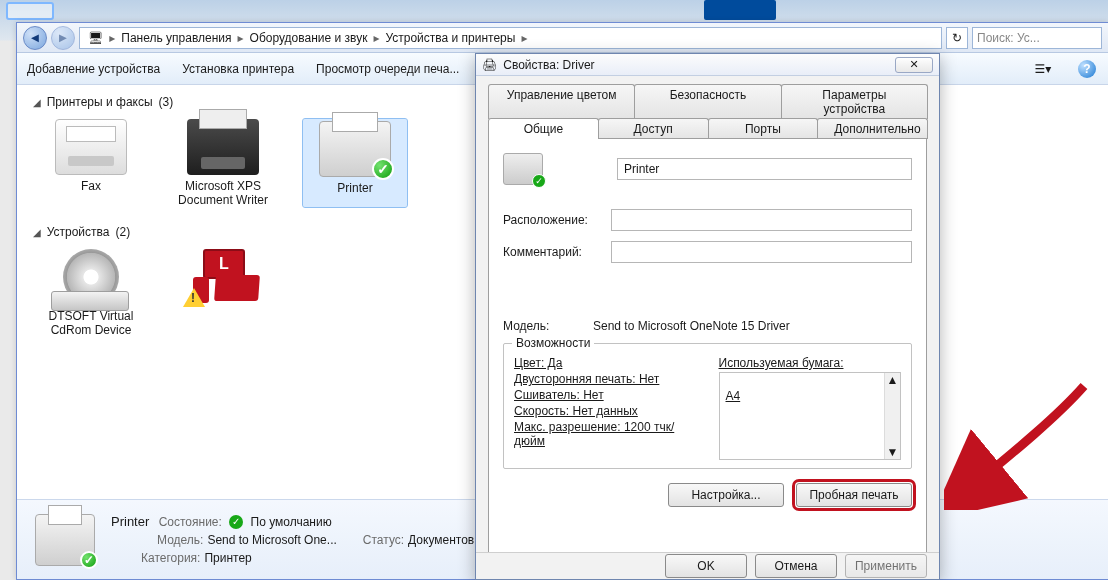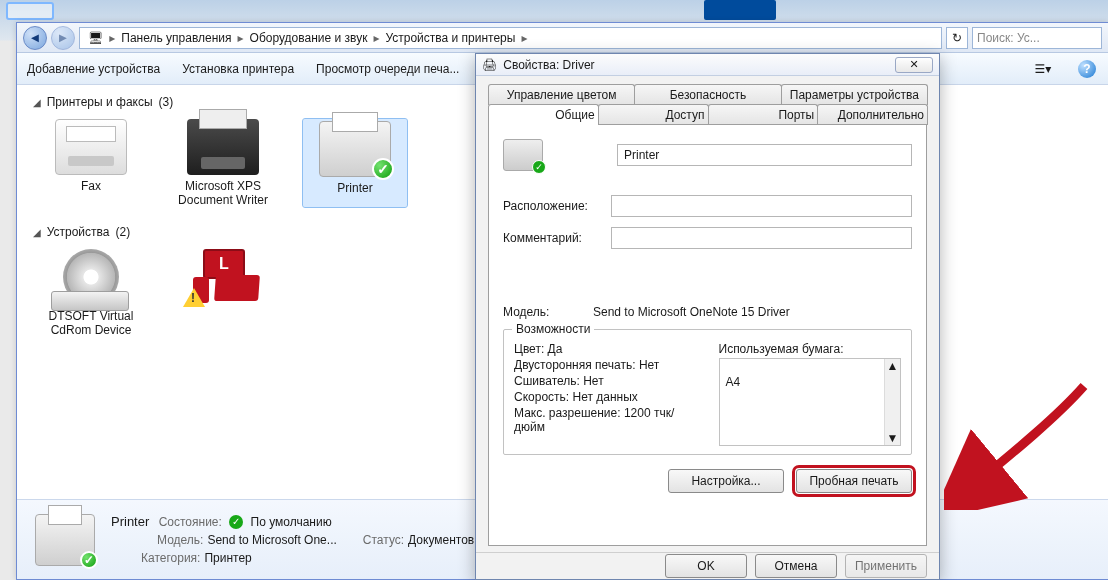--- a/index.html
+++ b/index.html
@@ -83,34 +83,34 @@
   .smallcheck{display:inline-flex;width:14px;height:14px;border-radius:50%;background:#18a818;color:#fff;align-items:center;justify-content:center;font-size:10px;margin-right:4px;vertical-align:middle;}
 
   
   .dialog{position:absolute;left:475px;top:53px;width:465px;bottom:0;background:#f2f2f2;border:1px solid #6f86af;box-shadow:0 4px 16px rgba(0,0,0,.3);}
   .dlg-title{height:22px;background:linear-gradient(#fcfcfc,#e9eef8);display:flex;align-items:center;padding:0 6px;gap:6px;border-bottom:1px solid #c3cfe2;}
   .dlg-title .t{flex:1;}
   .dlg-close{width:38px;height:16px;border:1px solid #9aa8c5;border-radius:3px;background:linear-gradient(#fefefe,#e8e8e8);display:flex;align-items:center;justify-content:center;font-size:11px;cursor:pointer;}
   .dlg-body{padding:8px 12px 0;}
   
   .tabrow{display:flex;gap:0;}
-  .tab{border:1px solid #9e9e9e;border-bottom:none;background:linear-gradient(var(--tab-grad1),var(--tab-grad2));padding:3px 3px;border-radius:3px 3px 0 0;margin-right:-1px;text-align:center;cursor:pointer;}
+  .tab{border:1px solid #9e9e9e;border-bottom:none;background:linear-gradient(var(--tab-grad1),var(--tab-grad2));padding:3px 16px;border-radius:3px 3px 0 0;margin-right:-1px;text-align:center;cursor:pointer;}
   .tabrow.top .tab{flex:1;min-width:0;}
   .tabrow.bot{margin-top:-1px;}
-  .tabrow.bot .tab{flex:1;min-width:0;text-align:right;}
+  .tabrow.bot .tab{flex:1;min-width:0;}
   .tab.active{background:#fff;position:relative;z-index:2;}
   .tabpanel{border:1px solid #9e9e9e;background:#fff;padding:14px 14px 10px;margin-top:-1px;height:422px;position:relative;}
   .row{display:flex;align-items:center;gap:10px;margin-bottom:10px;}
   .row .lab{width:98px;}
   .tinput{flex:1;height:22px;border:1px solid #b6b6b6;background:#fff;padding:0 6px;display:flex;align-items:center;}
   .prn-mini{width:40px;height:32px;position:relative;background:linear-gradient(#eee,#ccc);border:1px solid #aaa;border-radius:3px;}
   .prn-mini .ok{position:absolute;right:-4px;bottom:-4px;width:14px;height:14px;border-radius:50%;background:#18a818;color:#fff;font-size:9px;display:flex;align-items:center;justify-content:center;border:1.5px solid #fff;}
   .fld{border:1px solid #c2c2c2;border-radius:2px;padding:10px 10px 8px;margin-top:6px;position:relative;}
   .fld .legend{position:absolute;top:-8px;left:8px;background:#fff;padding:0 4px;}
-  .fld .twocol{display:flex;gap:22px;}
+  .fld .twocol{display:flex;gap:22px;text-decoration:underline;}
   .fld .col{flex:1;}
   .fld .line{margin:2px 0;}
   .paperbox{border:1px solid #c2c2c2;height:88px;padding:16px 6px;display:flex;align-items:flex-start;gap:6px;position:relative;}
   .paperbox .scroll{position:absolute;right:0;top:0;bottom:0;width:16px;background:#f0f0f0;border-left:1px solid #dcdcdc;display:flex;flex-direction:column;justify-content:space-between;align-items:center;font-size:9px;color:#666;}
   .btnrow{display:flex;justify-content:flex-end;gap:12px;margin-top:14px;}
   .wbtn{min-width:116px;height:24px;border:1px solid #8a8a8a;background:linear-gradient(var(--btn-grad1),var(--btn-grad2));border-radius:3px;display:flex;align-items:center;justify-content:center;cursor:pointer;}
   .dlg-foot{position:absolute;left:0;right:0;bottom:0;height:27px;border-top:1px solid #cfcfcf;background:#f2f2f2;display:flex;align-items:center;justify-content:flex-end;padding:0 12px;gap:8px;}
   .dlg-foot .wbtn{min-width:82px;}
   .highlight{outline:3px solid #c1121f;outline-offset:1px;}
 

